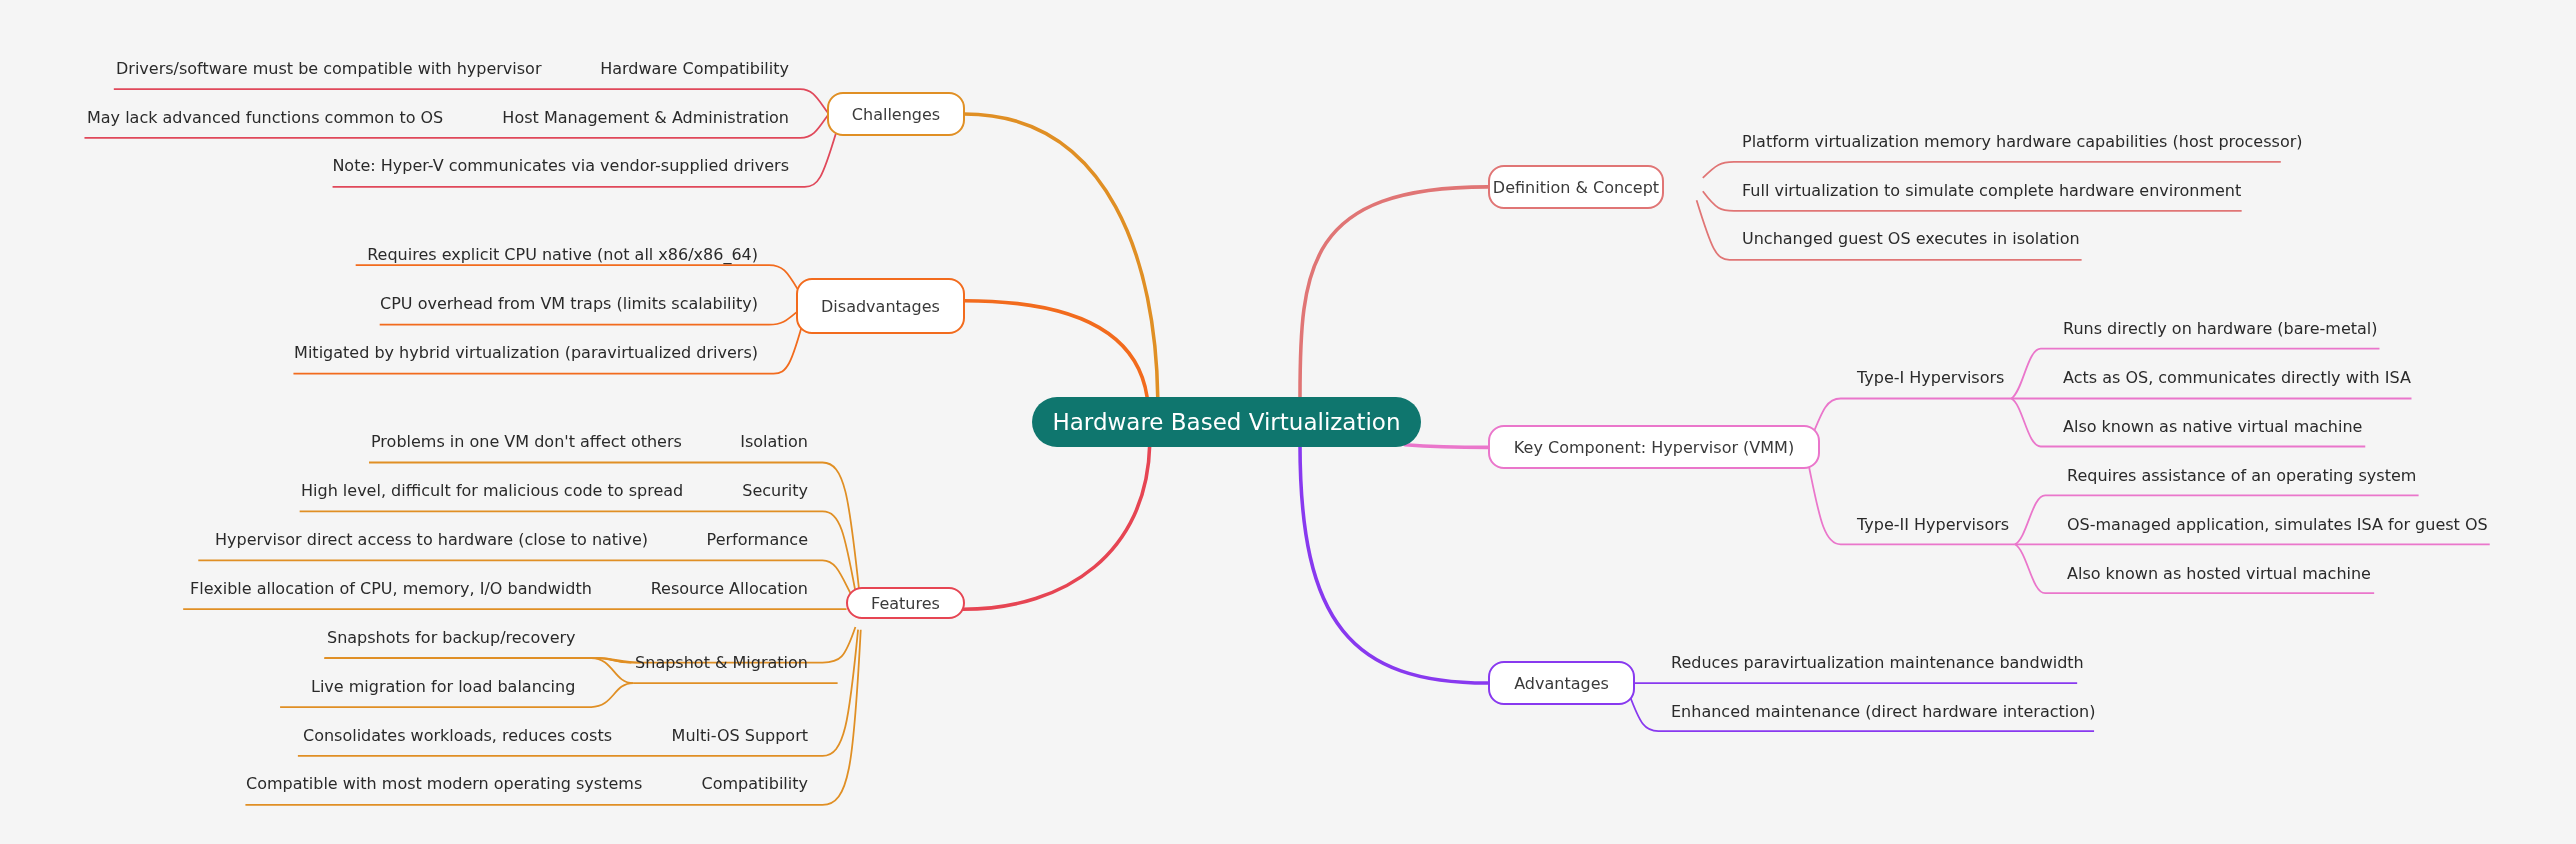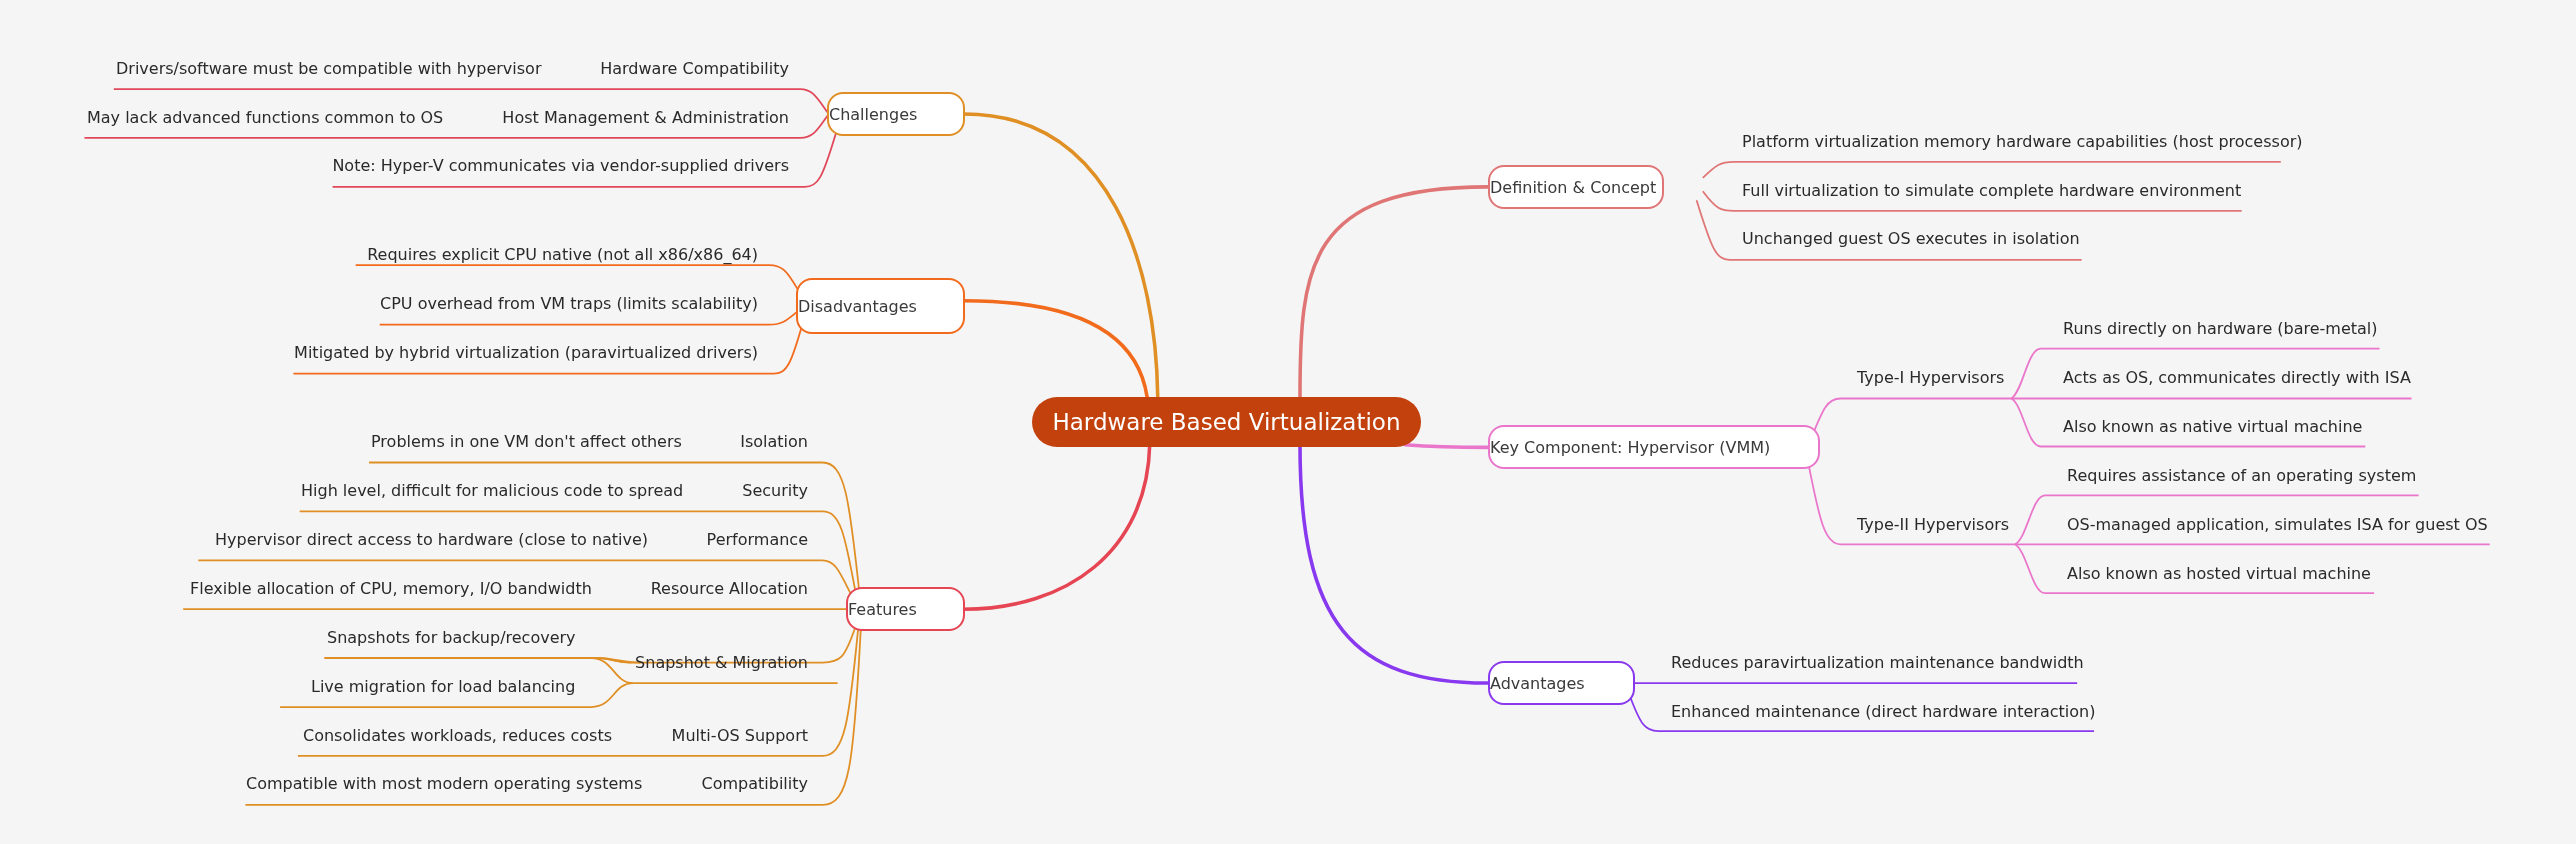--- a/index.html
+++ b/index.html
@@ -11,27 +11,27 @@
   }
   #canvas { position: absolute; left: 0; top: 0; }
   .node {
     position: absolute;
     box-sizing: border-box;
     background: #ffffff;
     border: 2.7px solid #999;
     border-radius: 16px;
     color: #3a3a3a;
     font-size: 16px;
-    display: flex; align-items: center; justify-content: flex-start;
+    display: flex; align-items: center; justify-content: center;
     white-space: nowrap;
   }
   .root {
     position: absolute;
     box-sizing: border-box;
-    background: #c2410c;
+    background: #0f766e;
     color: #ffffff;
     border-radius: 27px;
     font-size: 23px;
     display: flex; align-items: center; justify-content: center;
     white-space: nowrap;
   }
   .leaf {
     position: absolute;
     font-size: 16px;
     color: #2a2a2a;
@@ -121,21 +121,21 @@
 <div class="leaf" style="left:87px; top:108px;">May lack advanced functions common to OS</div>
 <div class="leaf r" style="right:1787px; top:156px;">Note: Hyper-V communicates via vendor-supplied drivers</div>
 
 <div class="node" style="left:796px; top:278px; width:169px; height:56px; border-color:#f26b1d;">
   <span>Disadvantages</span>
 </div>
 <div class="leaf r" style="right:1818px; top:245px;">Requires explicit CPU native (not all x86/x86_64)</div>
 <div class="leaf r" style="right:1818px; top:294px;">CPU overhead from VM traps (limits scalability)</div>
 <div class="leaf r" style="right:1818px; top:343px;">Mitigated by hybrid virtualization (paravirtualized drivers)</div>
 
-<div class="node" style="left:846px; top:587px; width:119px; height:44px; border-color:#e64553;">
+<div class="node" style="left:846px; top:587px; width:119px; height:32px; border-color:#e64553;">
   <span>Features</span>
 </div>
 <div class="leaf r" style="right:1768px; top:432px;">Isolation</div>
 <div class="leaf" style="left:371px; top:432px;">Problems in one VM don't affect others</div>
 <div class="leaf r" style="right:1768px; top:481px;">Security</div>
 <div class="leaf" style="left:301px; top:481px;">High level, difficult for malicious code to spread</div>
 <div class="leaf r" style="right:1768px; top:530px;">Performance</div>
 <div class="leaf" style="left:215px; top:530px;">Hypervisor direct access to hardware (close to native)</div>
 <div class="leaf r" style="right:1768px; top:579px;">Resource Allocation</div>
 <div class="leaf" style="left:190px; top:579px;">Flexible allocation of CPU, memory, I/O bandwidth</div>

